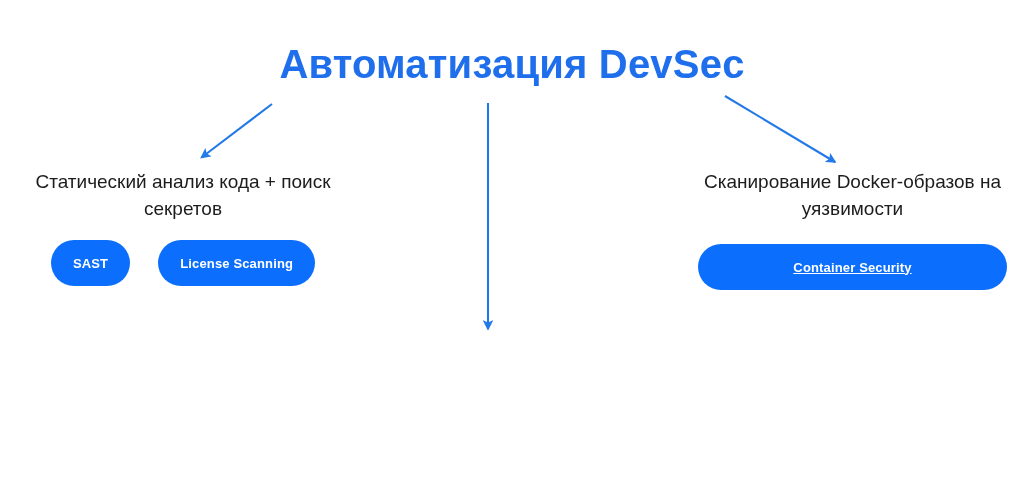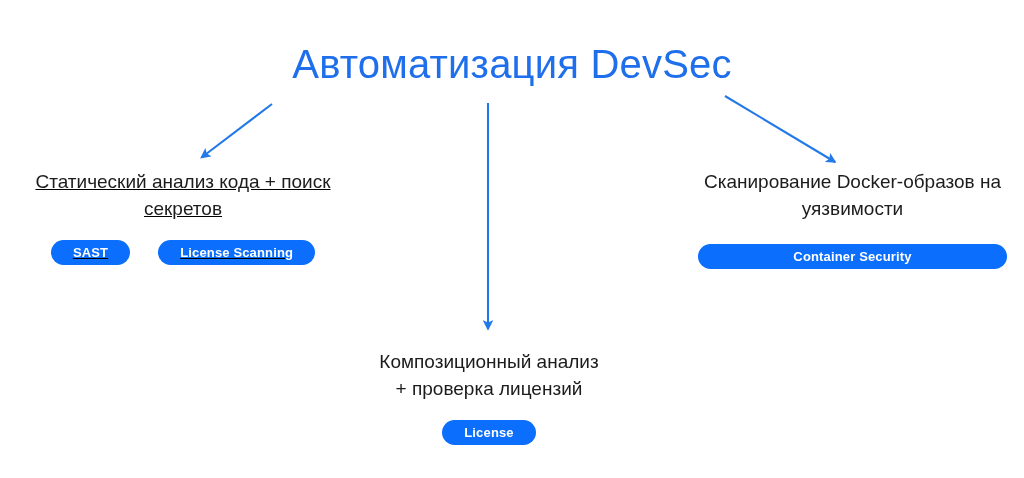--- a/index.html
+++ b/index.html
@@ -20,21 +20,21 @@
   }
 
   
   #diagram-title {
     position: absolute;
     left: 0;
     top: 42px;
     width: 1024px;
     text-align: center;
     font-size: 40px;
-    font-weight: 400;
+    font-weight: 700;
     letter-spacing: 0.2px;
     color: #1f6fec;
     white-space: nowrap;
   }
 
   
   #arrows-layer {
     position: absolute;
     left: 0;
     top: 0;
@@ -60,42 +60,42 @@
     flex-direction: row;
     justify-content: center;
     align-items: center;
     gap: 28px;
     margin-top: 18px;
   }
   .badge {
     display: inline-flex;
     align-items: center;
     justify-content: center;
-    height: 25px;
+    height: 46px;
     padding: 0 22px;
     border-radius: 999px;
     background: #0b6efd;
     color: #ffffff;
     font-size: 13px;
     font-weight: 700;
     letter-spacing: 0.15px;
     white-space: nowrap;
     box-sizing: border-box;
   }
   .badge.wide {
     width: 309px;
     padding: 0;
+    text-decoration: underline;
   }
 
   
   #branch-sast {
     left: 0px;
     top: 168px;
     width: 366px;
-    text-decoration: underline;
   }
   #branch-sca {
     left: 322px;
     top: 348px;
     width: 334px;
   }
   #branch-container {
     left: 660px;
     top: 168px;
     width: 385px;
@@ -128,24 +128,21 @@
   <div class="branch" id="branch-sast">
     <div class="branch-caption">Статический анализ кода + поиск
 секретов</div>
     <div class="badge-row">
       <span class="badge">SAST</span>
       <span class="badge">License Scanning</span>
     </div>
   </div>
 
   <div class="branch" id="branch-sca">
-    <div class="branch-caption">Композиционный анализ
-+ проверка лицензий</div>
     <div class="badge-row">
-      <span class="badge">License</span>
     </div>
   </div>
 
   <div class="branch" id="branch-container">
     <div class="branch-caption">Сканирование Docker-образов на
 уязвимости</div>
     <div class="badge-row">
       <span class="badge wide">Container Security</span>
     </div>
   </div>

